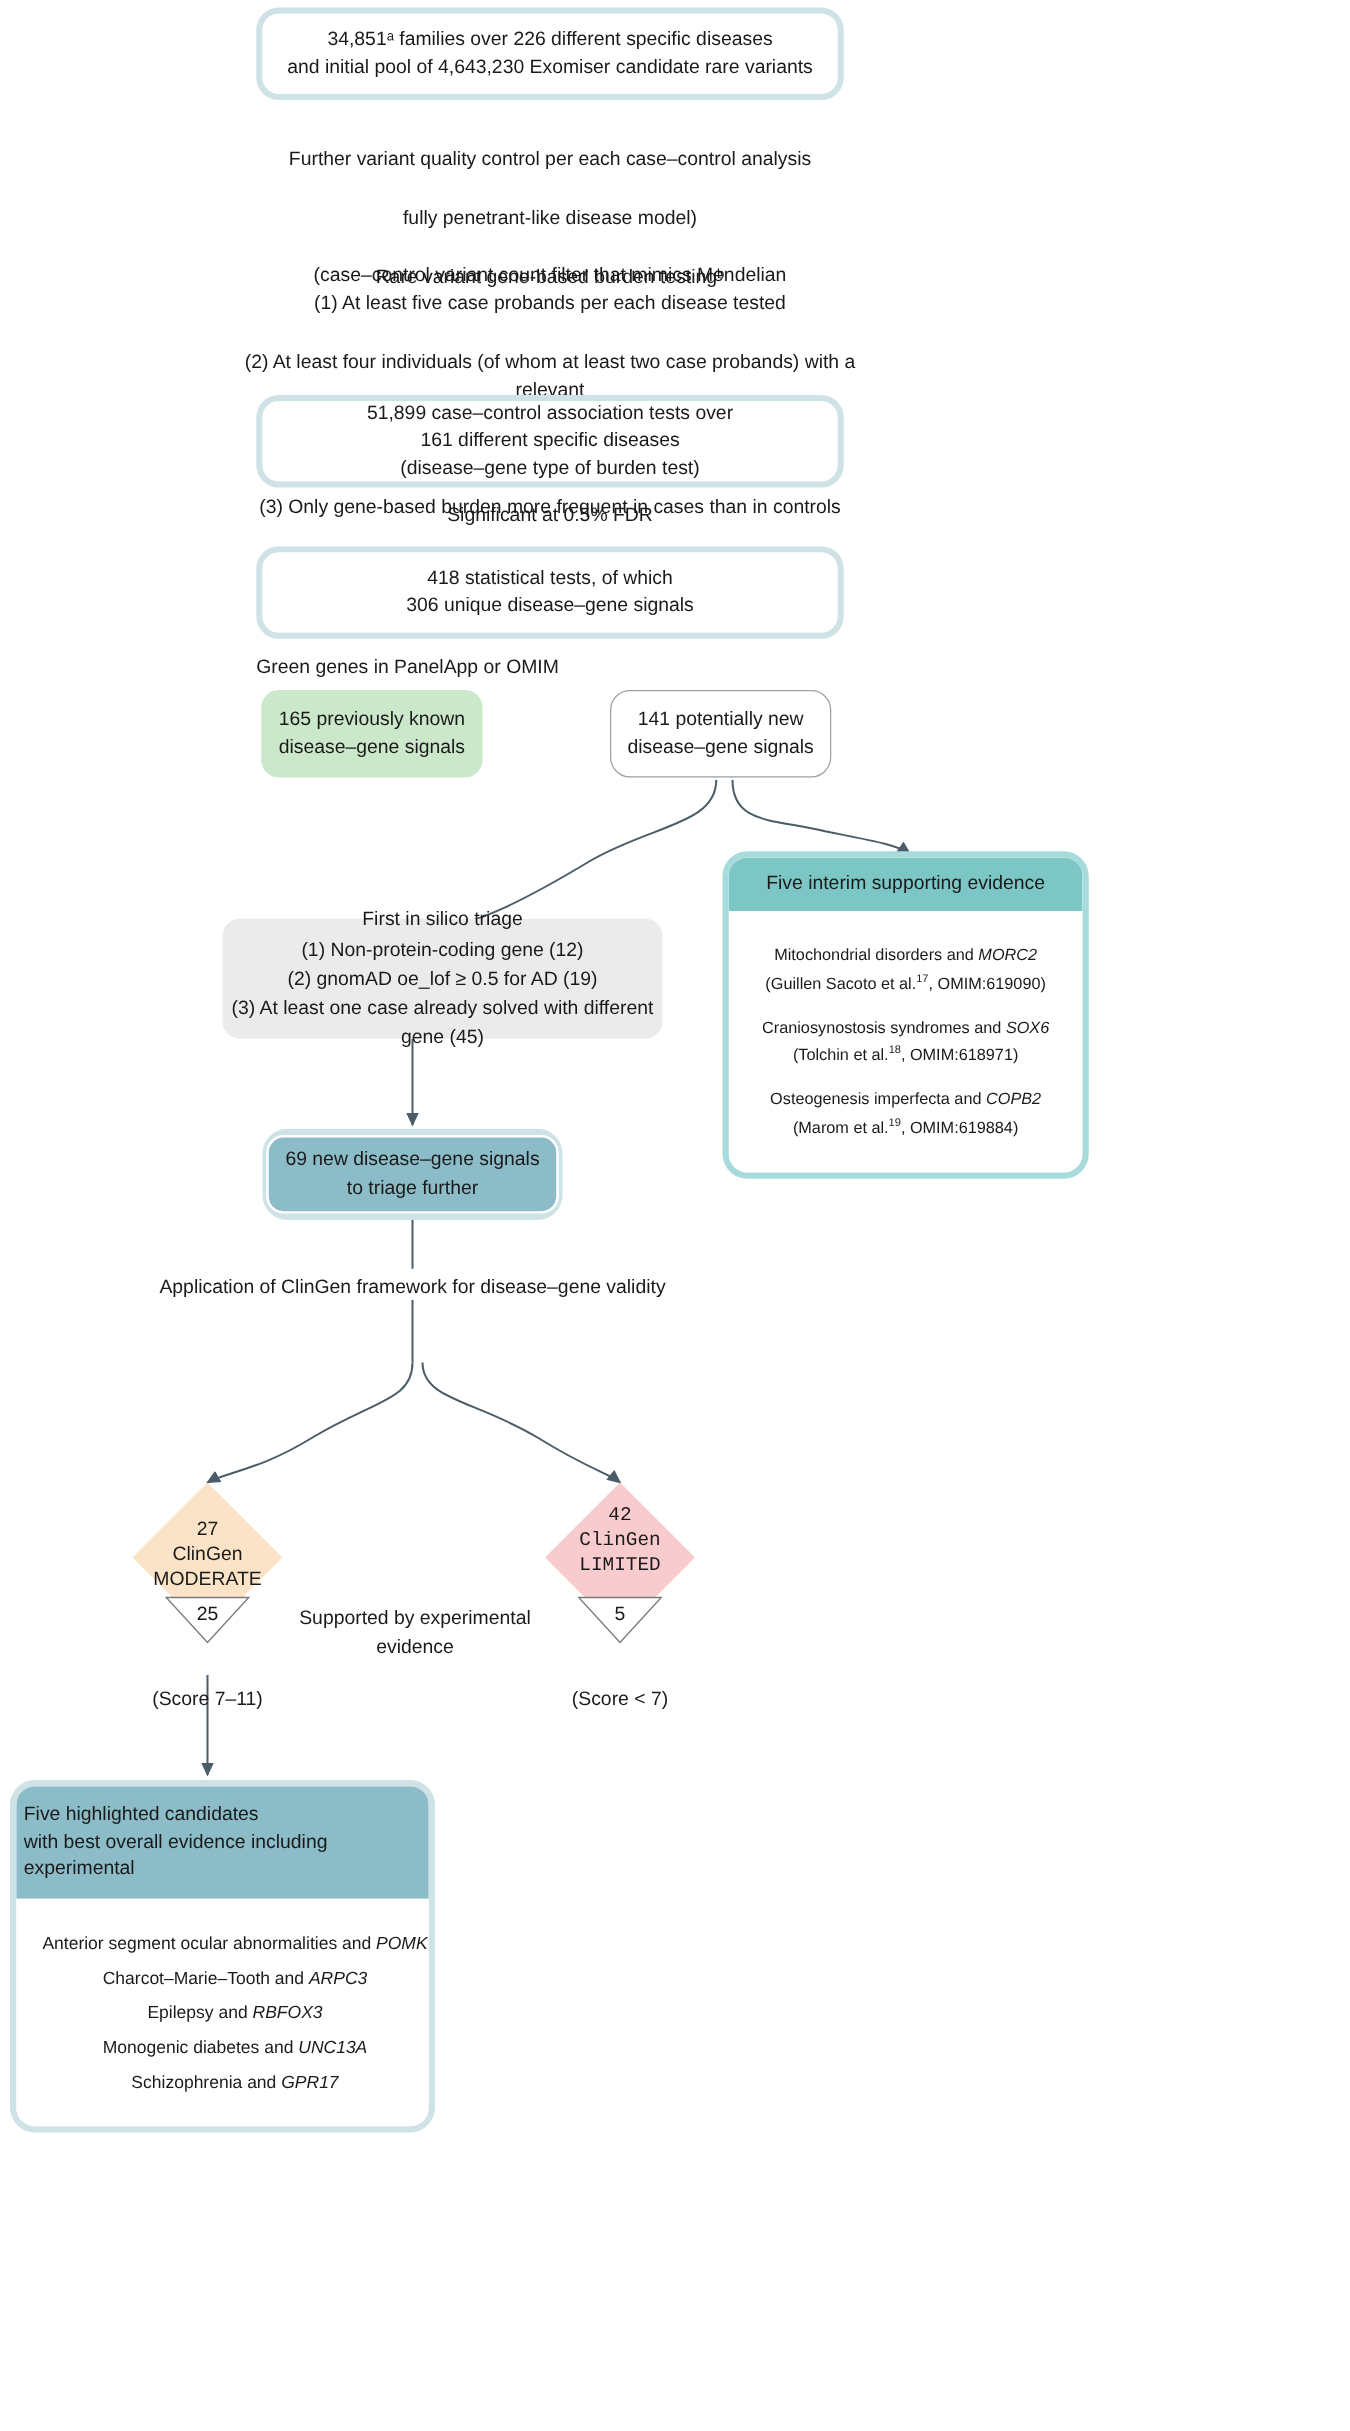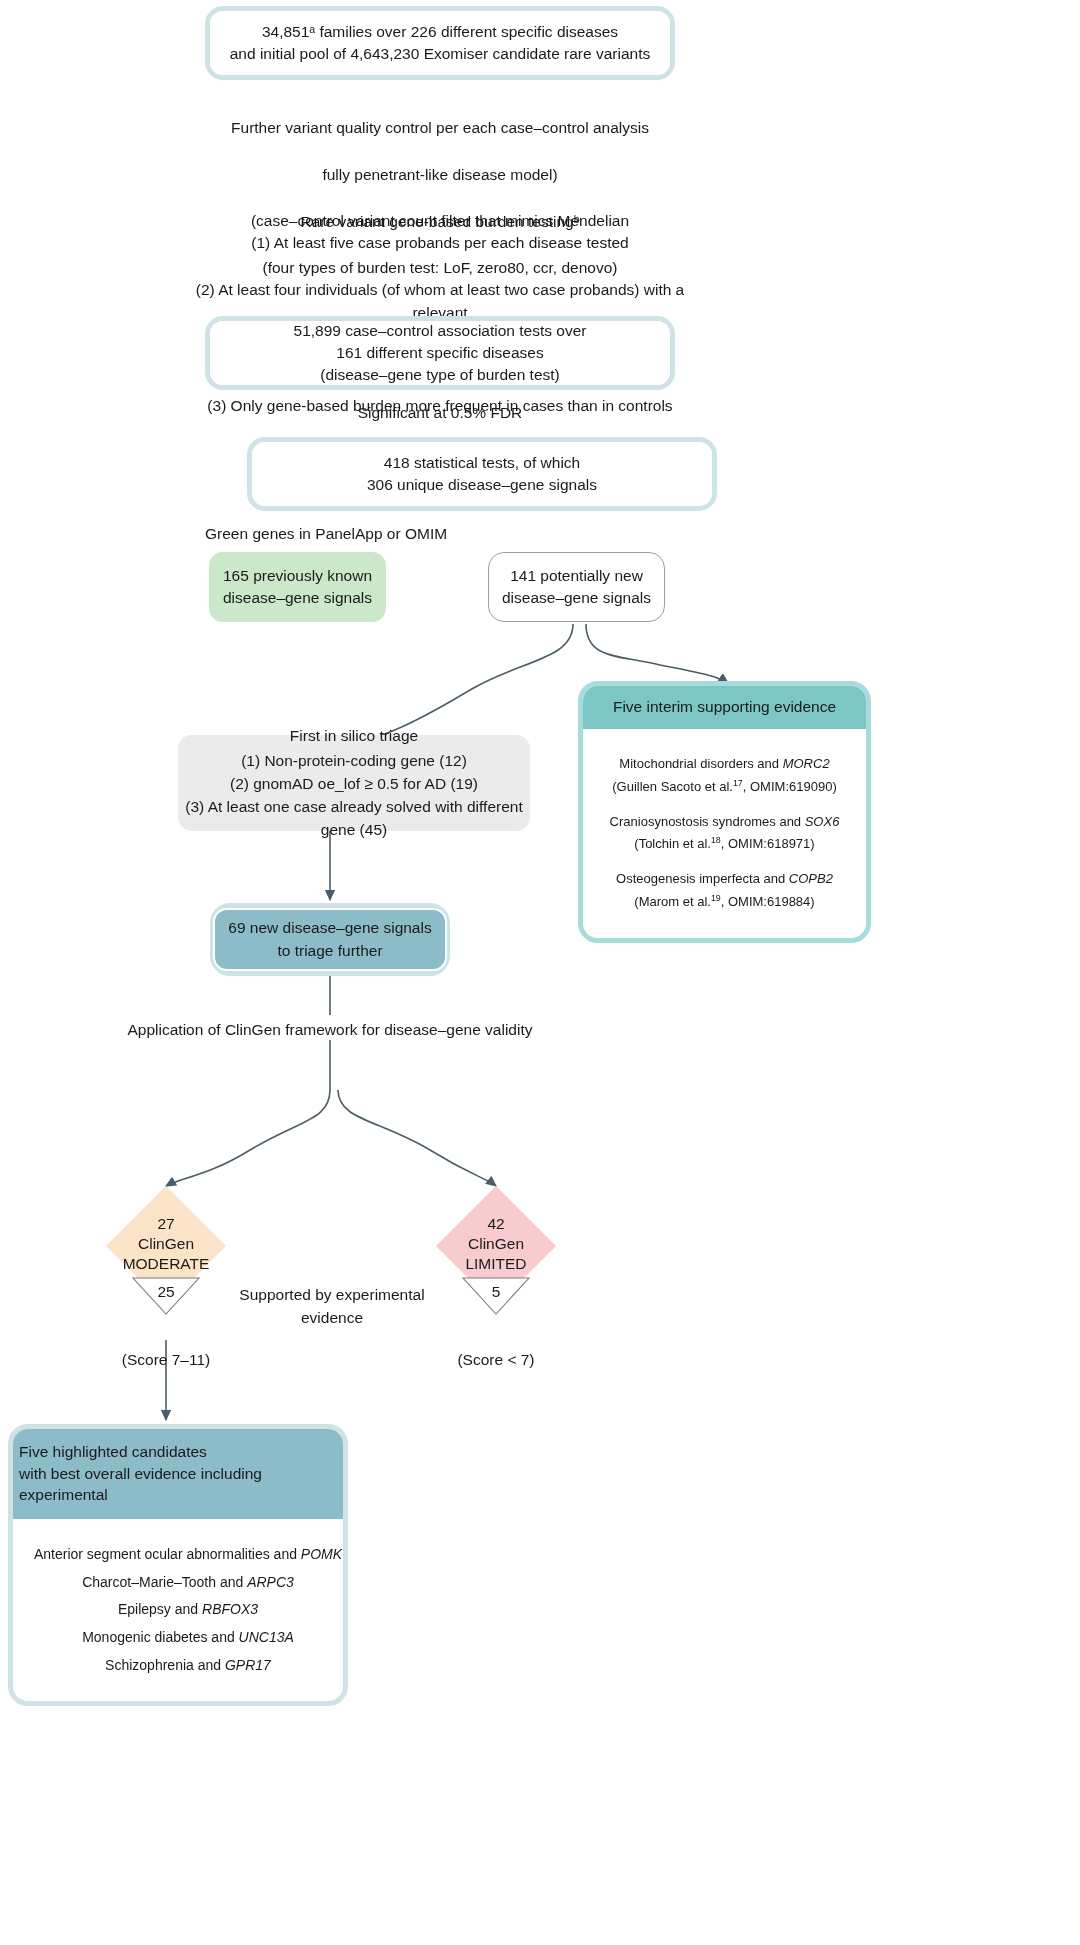--- a/index.html
+++ b/index.html
@@ -149,42 +149,41 @@
   <div class="freetext f15" style="left:205px;top:93px;width:470px;">
     <div>Further variant quality control per each case–control analysis</div>
     <div>fully penetrant-like disease model)</div>
     <div>(case–control variant count filter that mimics Mendelian</div>
   </div>
 
   <div class="freetext f15" style="left:205px;top:163px;width:470px;">
     <div>
       <span>Rare variant gene-based burden testingᵇ</span>
     </div>
-    <div>(four types of burden test: LoF, zero80, ccr, denovo)</div>
   </div>
 
   <div class="freetext f15" style="left:180px;top:208px;width:520px;">
     <div>(1) At least five case probands per each disease tested</div>
     <div>(2) At least four individuals (of whom at least two case probands) with a relevant</div>
     <div>rare variant  per each disease–gene-type of burden test</div>
     <div>(3) Only gene-based burden more frequent in cases than in controls</div>
     <div>(putative disease-causing as opposed to protective)</div>
   </div>
 
   <div class="node halo" style="left:205px;top:316px;width:470px;height:74px;">
     <div class="inner">
       <div class="f15">51,899 case–control association tests over</div>
       <div class="f15">161 different specific diseases</div>
       <div class="f15">(disease–gene type of burden test)</div>
     </div>
   </div>
 
   <div class="freetext f15" style="left:205px;top:401px;width:470px;">Significant at 0.5% FDR</div>
 
-  <div class="node halo" style="left:205px;top:437px;width:470px;height:74px;margin-left:42px;">
+  <div class="node halo" style="left:205px;top:437px;width:470px;height:74px;">
     <div class="inner">
       <div class="f15">418 statistical tests, of which</div>
       <div class="f15">306 unique disease–gene signals</div>
     </div>
   </div>
 
   <div class="leftlabel f15" style="left:205px;top:523px;width:400px;">Green genes in PanelApp or OMIM</div>
 
   <div class="node greenbox" style="left:209px;top:552px;width:177px;height:70px;">
     <div class="f15">165 previously known</div>
@@ -257,21 +256,21 @@
     </div>
     <div class="dtext" style="top:96px;">25</div>
   </div>
   <div class="freetext f15" style="left:106px;top:1348px;width:120px;">(Score 7–11)</div>
 
   <div class="diamond" style="left:436px;top:1186px;width:120px;height:155px;">
     <svg width="120" height="155" viewBox="0 0 120 155">
       <polygon points="60,0 120,60 60,120 0,60" fill="#f8ccce"></polygon>
       <polygon points="27,92 93,92 60,128" fill="#ffffff" stroke="#7a7a7a" stroke-width="1.1"></polygon>
     </svg>
-    <div class="dtext" style="top:28px;">
+    <div class="dtext" style="top:16px;font-family:Liberation Mono, monospace;">
       <div>42</div>
       <div>ClinGen</div>
       <div>LIMITED</div>
     </div>
     <div class="dtext" style="top:96px;">5</div>
   </div>
   <div class="freetext f15" style="left:436px;top:1348px;width:120px;">(Score &lt; 7)</div>
 
   <div class="freetext f15" style="left:226px;top:1283px;width:212px;">Supported by experimental evidence</div>
 

